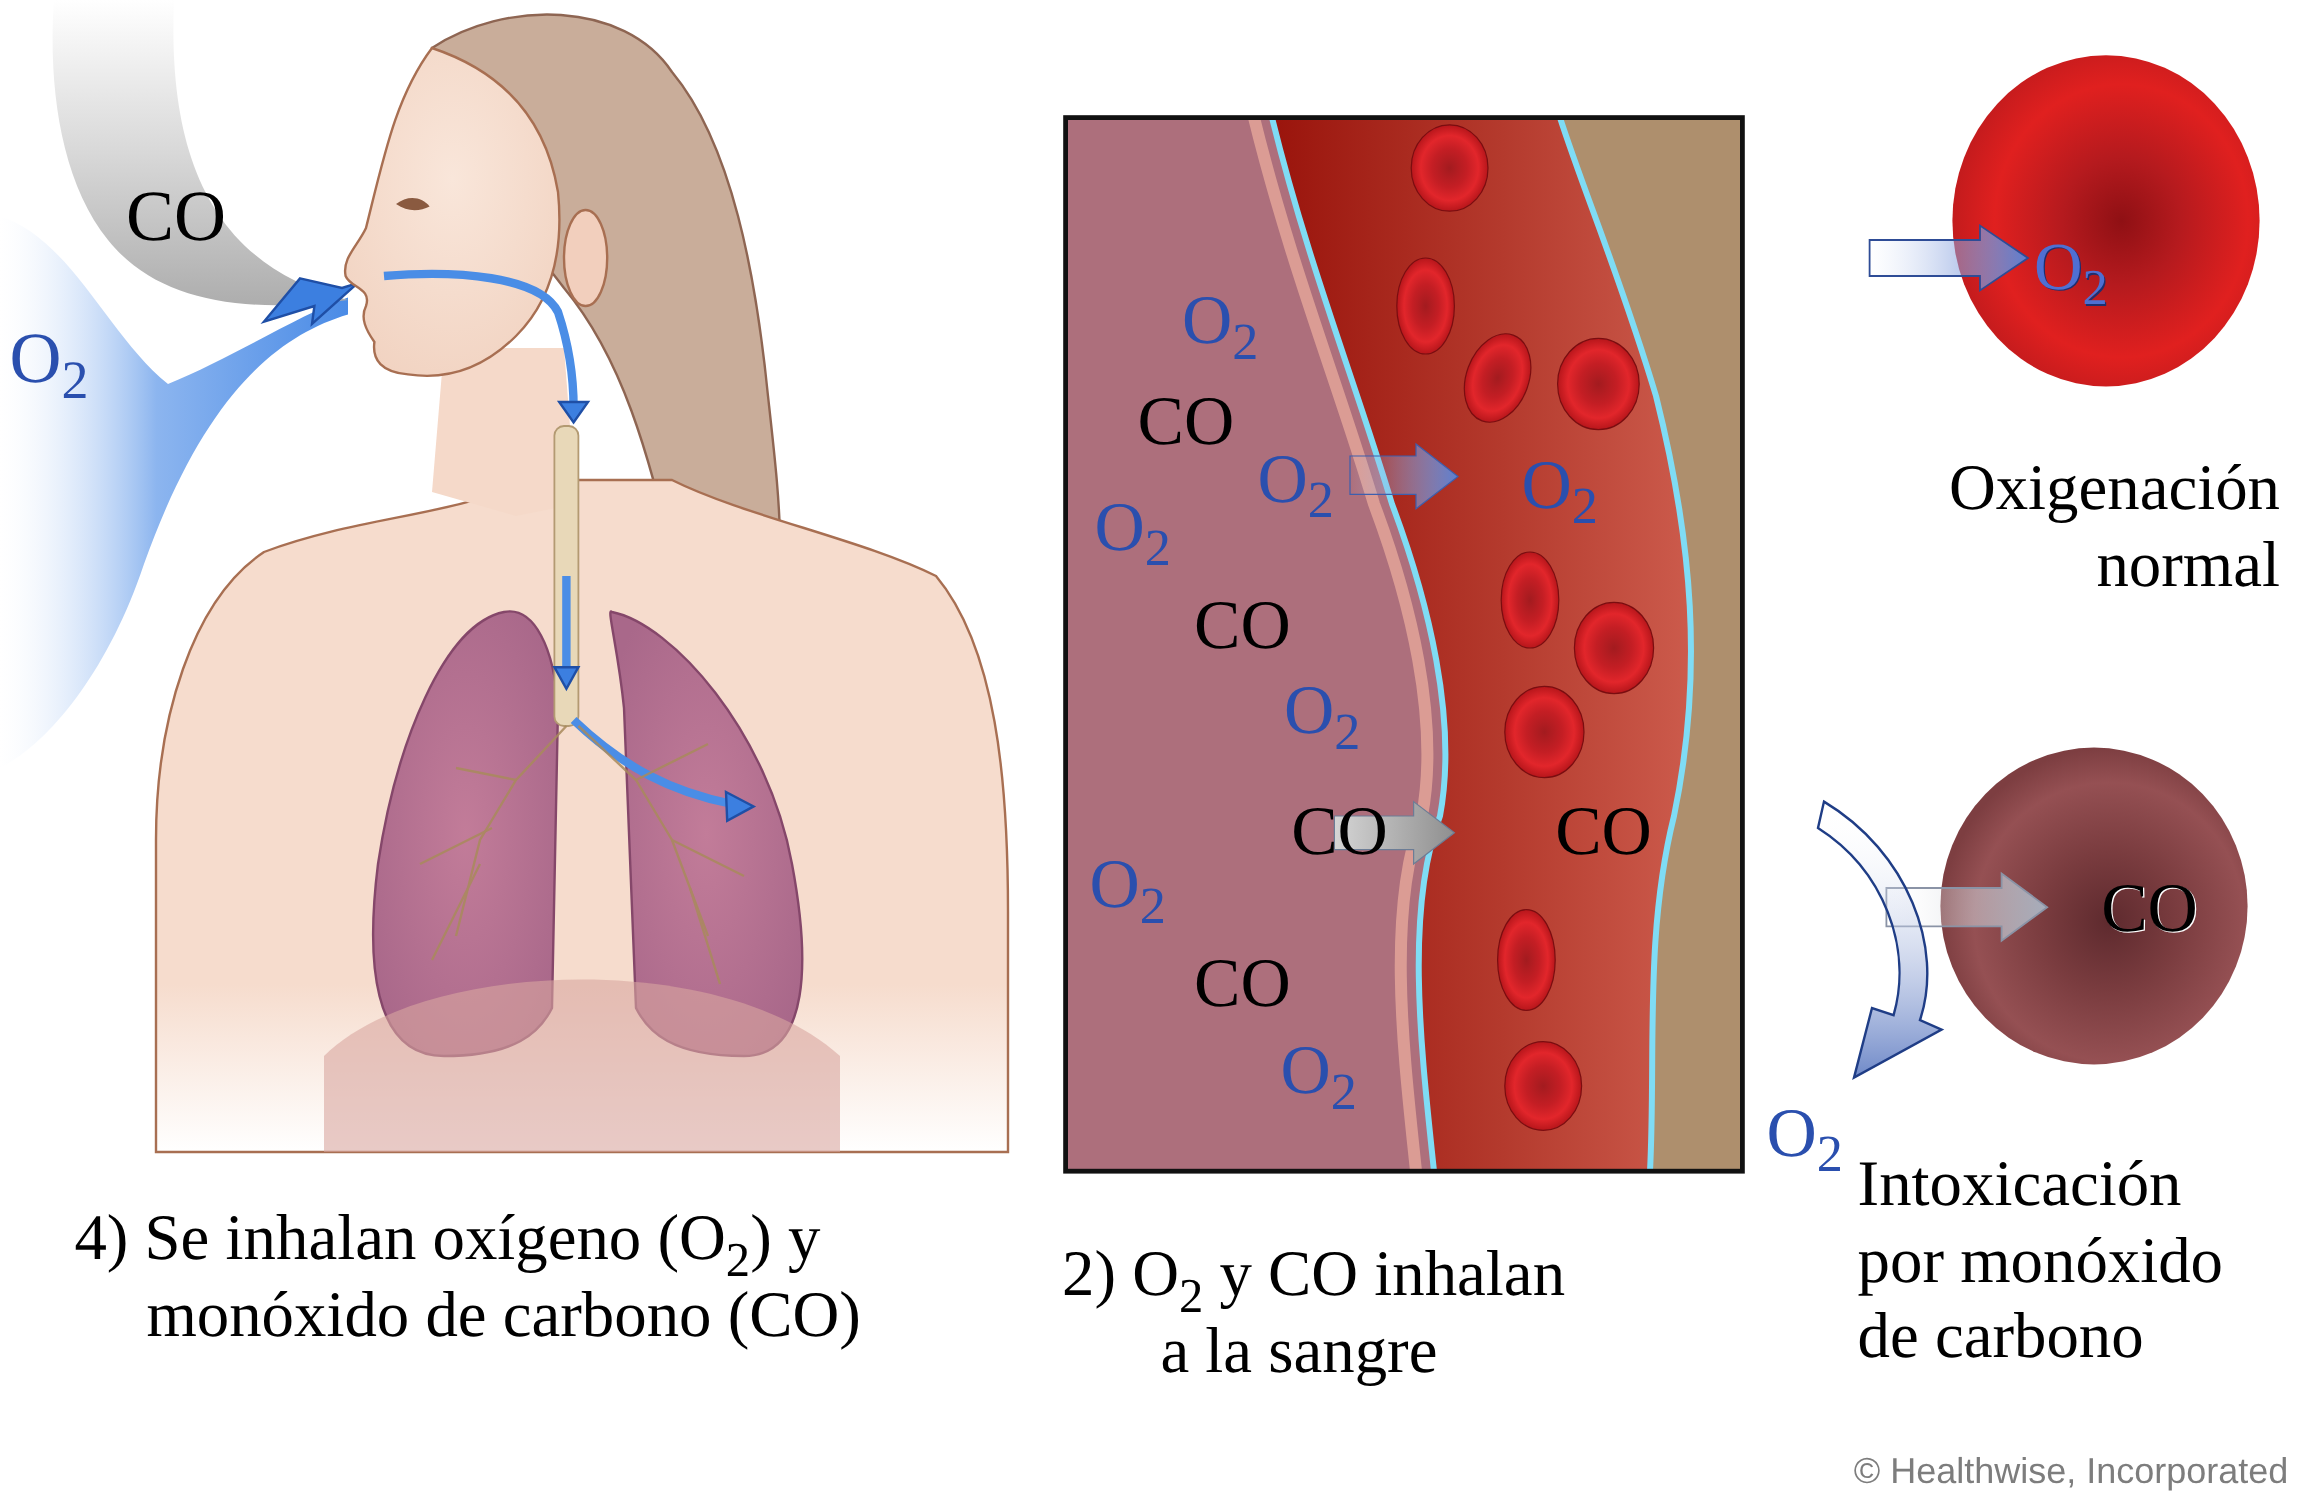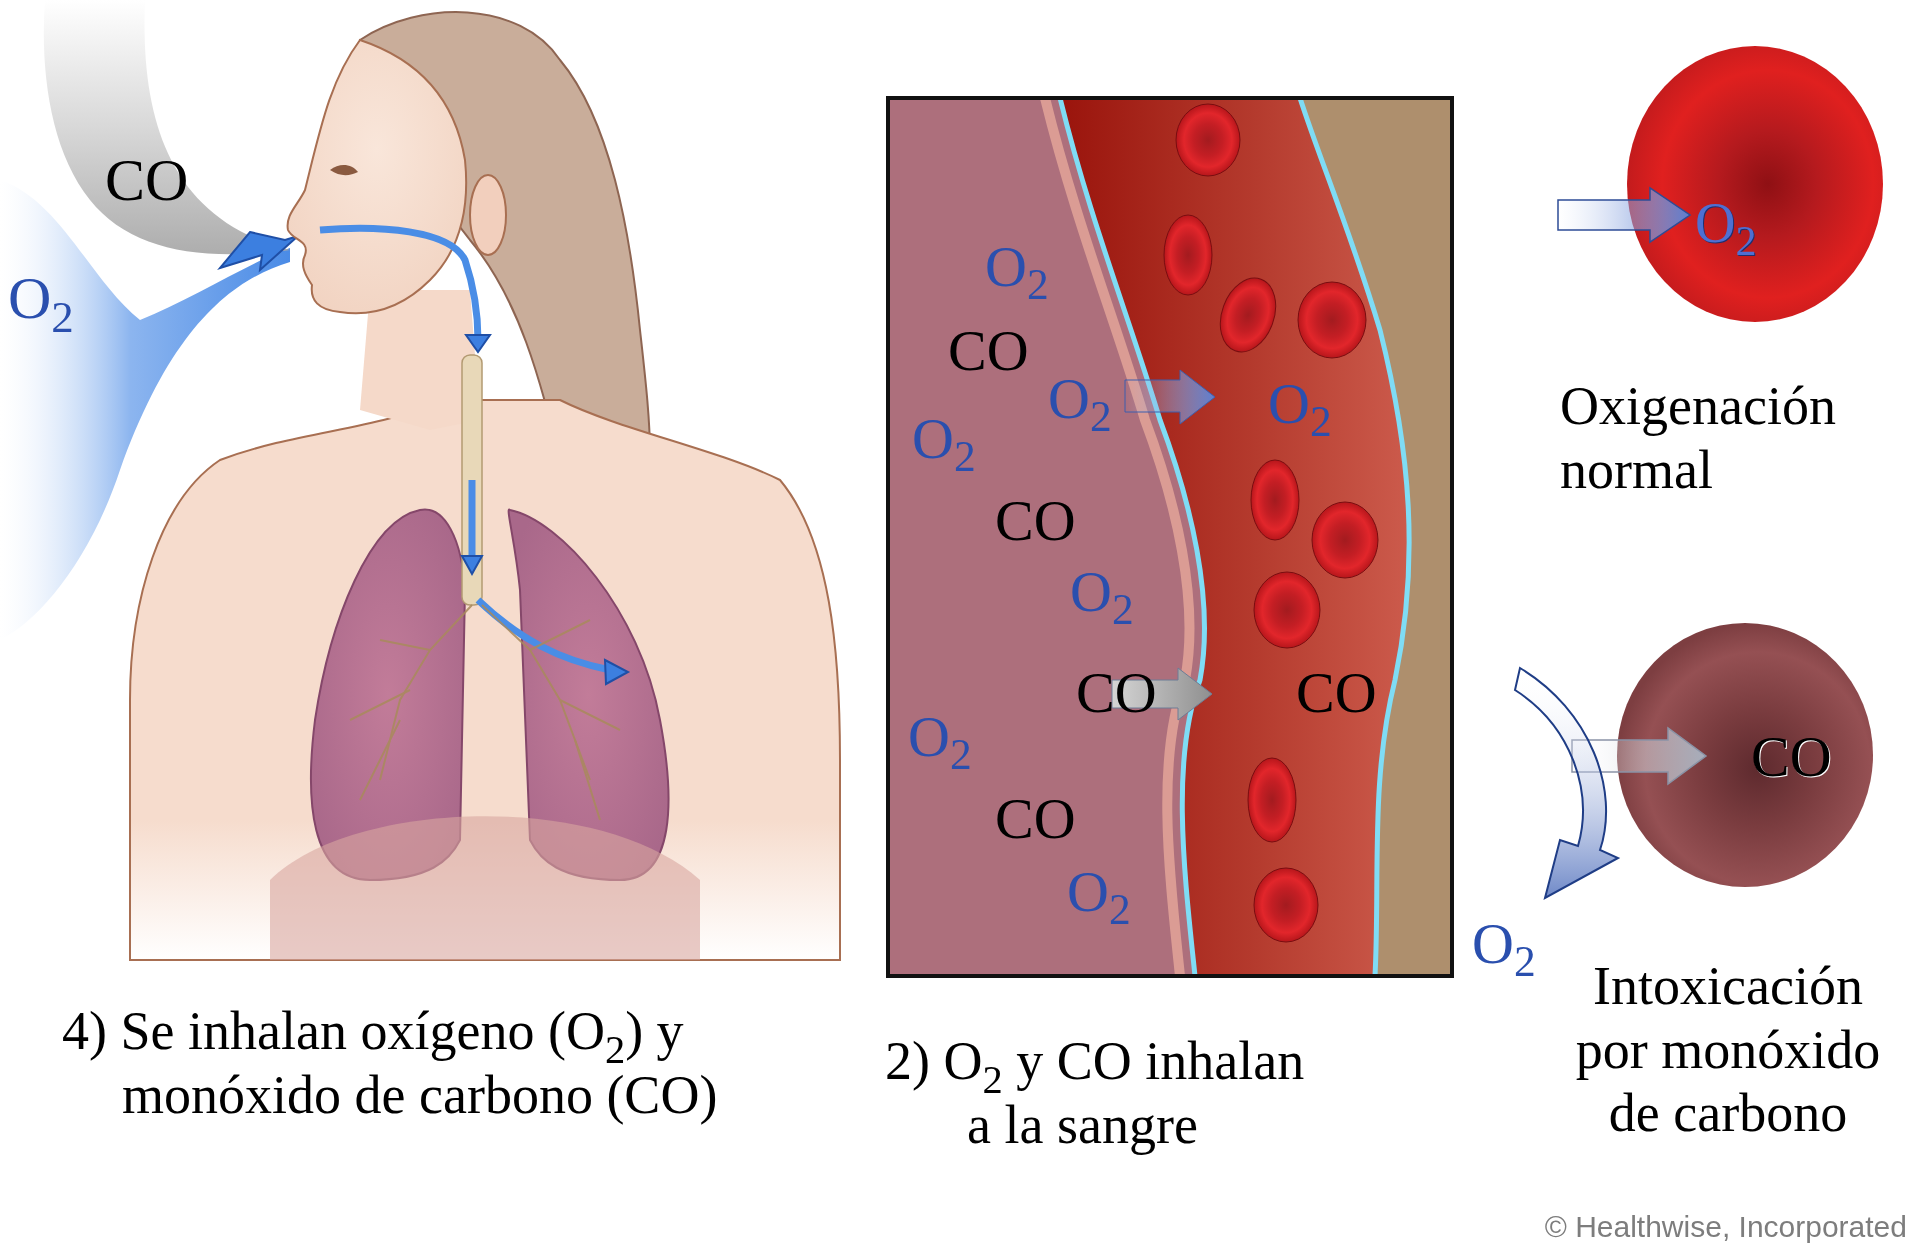--- a/index.html
+++ b/index.html
@@ -216,32 +216,32 @@
     <path d="M1558,200 L1650,200 L1650,188 L1690,215 L1650,242 L1650,230 L1558,230 Z" fill="url(#o2arrow2)" stroke="#2e4c96" stroke-width="1.5"></path>
 
     <ellipse cx="1745" cy="755" rx="128" ry="132" fill="url(#cellP)"></ellipse>
     <path d="M1572,740 L1668,740 L1668,728 L1706,756 L1668,784 L1668,772 L1572,772 Z" fill="url(#coarrow2)" stroke="#8a93a6" stroke-width="1.5"></path>
     <path d="M1520,668 C1590,710 1620,790 1600,850 L1618,858 L1545,898 L1560,840 L1578,846 C1594,790 1570,725 1515,690 Z" fill="url(#o2out)" stroke="#1f3d86" stroke-width="2"></path>
   </svg>
 
   <div class="abs chem o2" style="left:1695px;top:195px;font-size:56px;color:#4f6fd2;text-shadow:1px 1px 0 #1d2f70;">
     <span>O</span><sub>2</sub>
   </div>
-  <div class="abs caption" style="left:1560px;top:375px;width:340px;text-align:left;">
+  <div class="abs caption" style="left:1560px;top:375px;width:340px;text-align:right;">
     <div>Oxigenación</div>
     <div>normal</div>
   </div>
 
   <div class="abs chem co" style="left:1708px;top:728px;font-size:58px;text-shadow:1px 1px 0 #ffffff;">
     <span>CO</span>
   </div>
   <div class="abs chem o2" style="left:1472px;top:915px;font-size:58px;">
     <span>O</span><sub>2</sub>
   </div>
-  <div class="abs caption" style="left:1548px;top:955px;width:360px;text-align:center;">
+  <div class="abs caption" style="left:1548px;top:955px;width:360px;text-align:left;">
     <div>Intoxicación</div>
     <div>por monóxido</div>
     <div>de carbono</div>
   </div>
 </div>
 
 <div class="abs sans copyright" style="right:10px;top:1210px;">
   <span>© Healthwise, Incorporated</span>
 </div>
 

